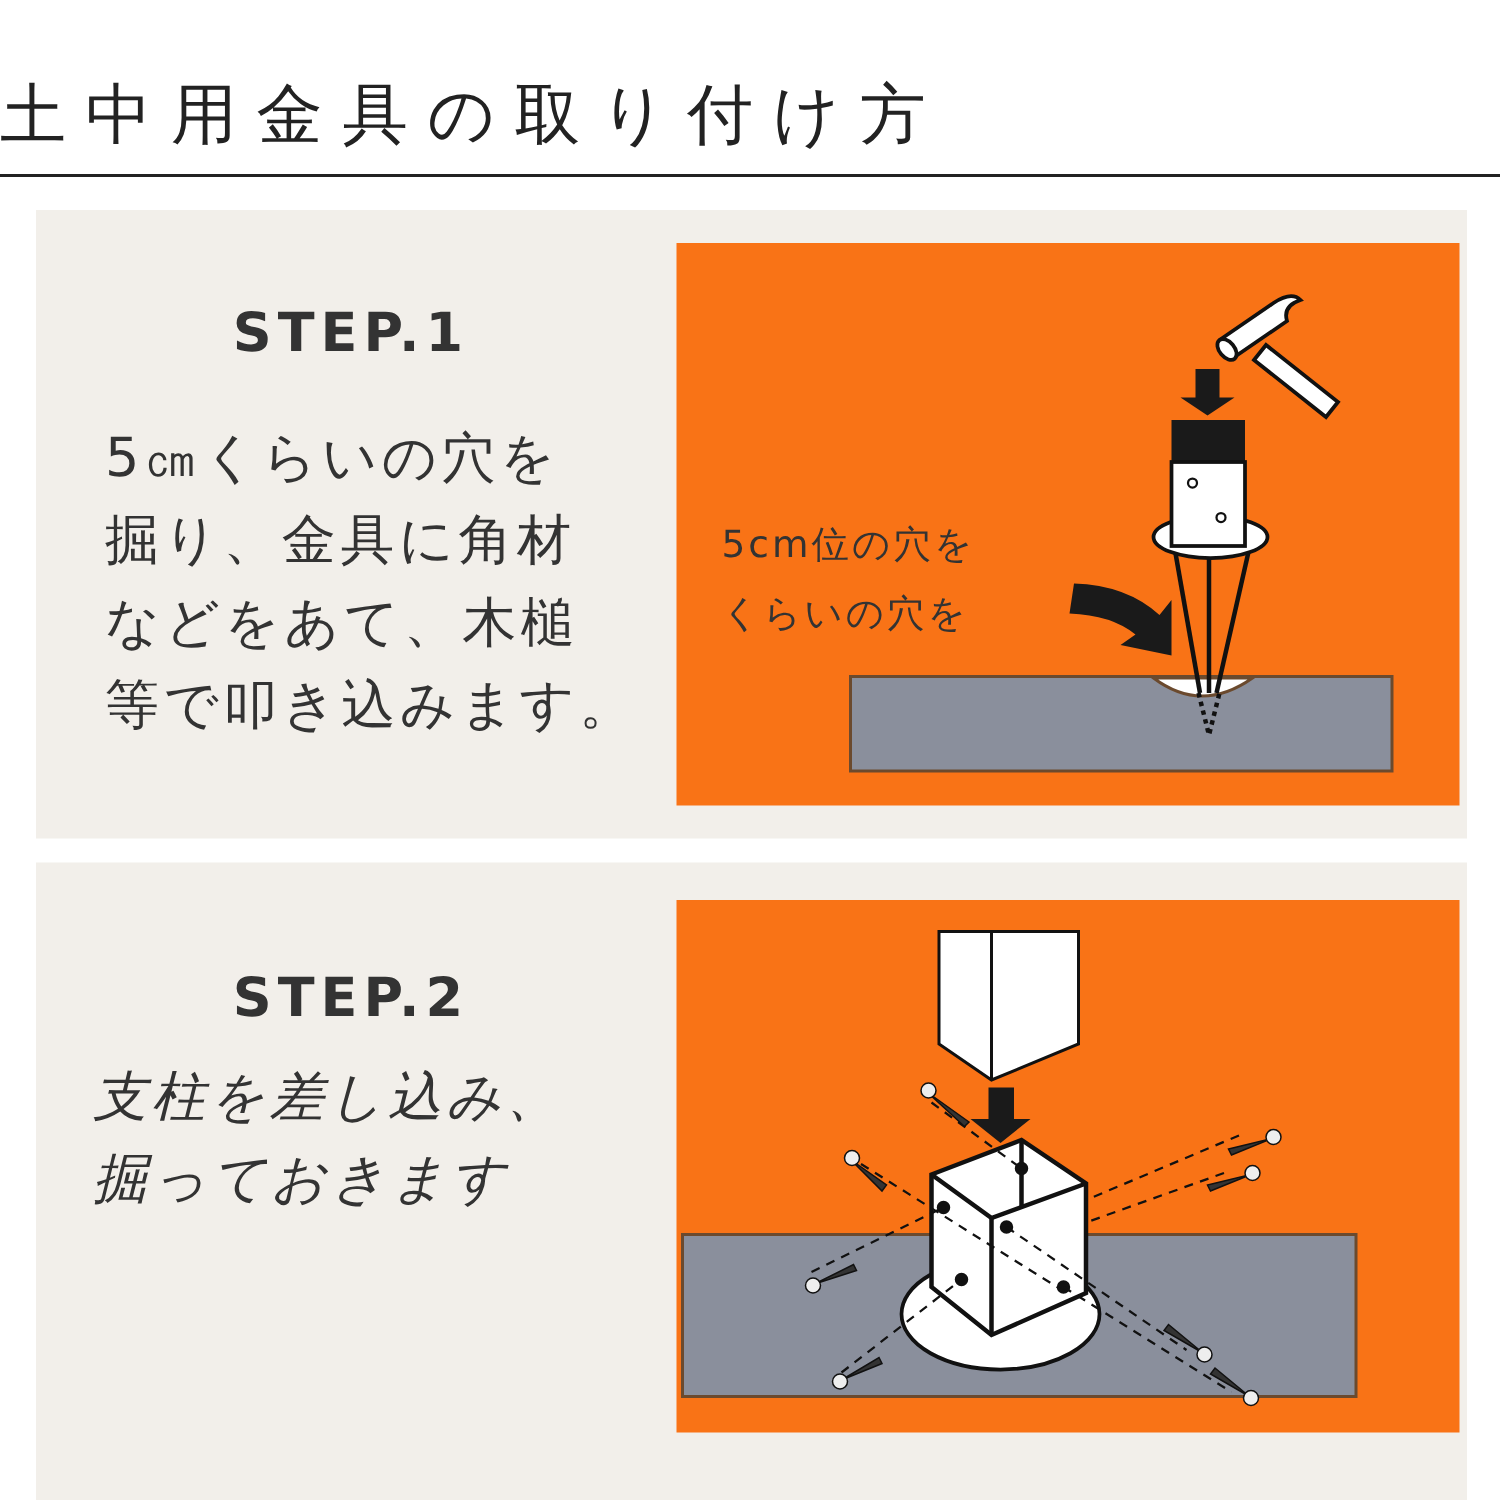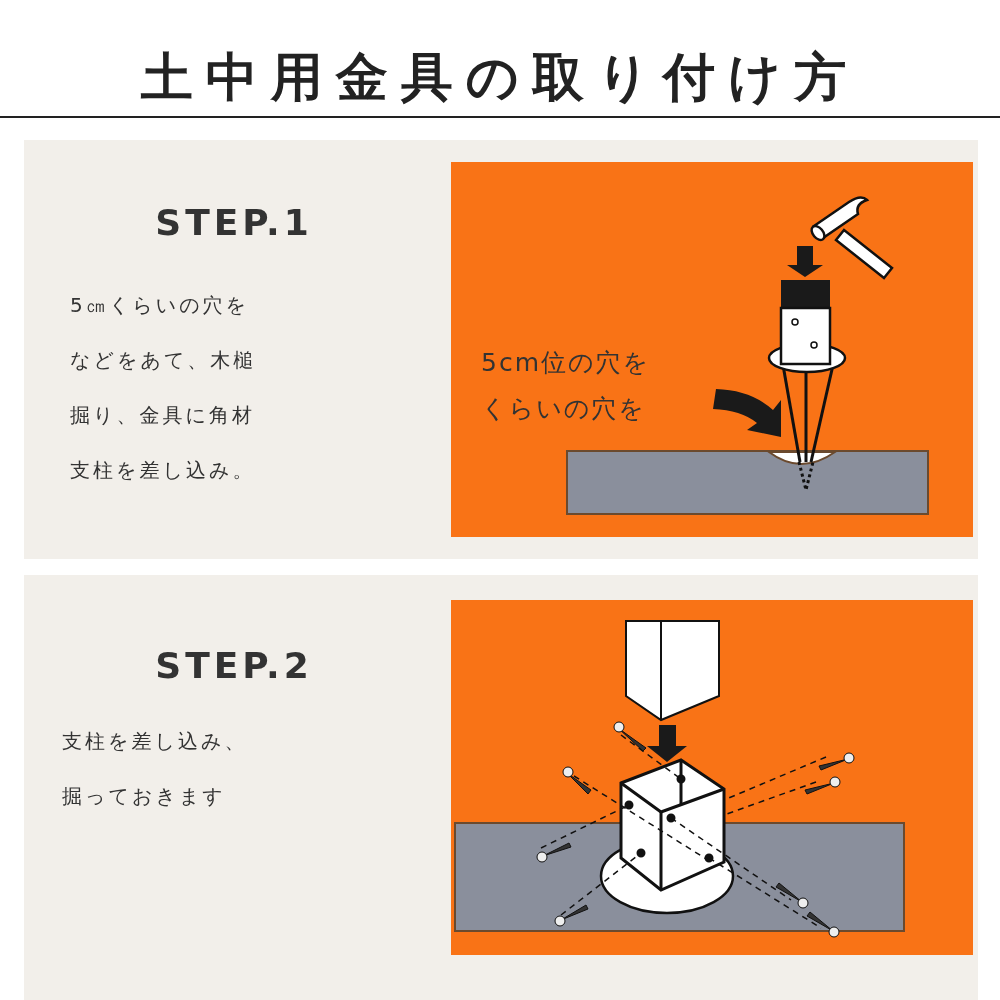--- a/index.html
+++ b/index.html
@@ -1,46 +1,46 @@
 <!DOCTYPE html>
 <html><head>
 <meta charset="utf-8">
 <style>
   html, body { margin:0; padding:0; }
   body { width:1000px; height:1000px; background:#ffffff; position:relative; overflow:hidden;
          font-family:"DejaVu Sans", "Liberation Sans", sans-serif; color:#2b2b2b; }
-  .title { position:absolute; left:0; top:44px; width:1000px; text-align:center;
-           font-size:52px; letter-spacing:13px; color:#222; font-weight:bold; line-height:66px; }
+  .title { position:absolute; left:0; top:44px; width:1000px; 
+           font-size:44px; letter-spacing:13px; color:#222; font-weight:normal; line-height:66px; }
   .rule { position:absolute; left:0; top:116px; width:1000px; height:2px; background:#222; }
   .panel { position:absolute; left:24px; width:954px; background:#f2efea; }
   .p1 { top:140px; height:419px; }
   .p2 { top:575px; height:479px; }
   .step { position:absolute; width:420px; left:0; text-align:center; font-family:"DejaVu Sans", sans-serif;
           font-weight:bold; font-size:36px; letter-spacing:4px; color:#333; }
-  .desc { position:absolute; left:46px; font-size:20px; line-height:55px; color:#333; letter-spacing:3px; }
+  .desc { position:absolute; left:46px; font-size:36px; line-height:55px; color:#333; letter-spacing:3px; }
   .desc div { white-space:nowrap; }
   .img { position:absolute; background:#f97316;padding-left:25px; }
   .img1 { left:427px; top:22px; width:497px; height:375px; }
   .img2 { left:427px; top:25px; width:497px; height:355px; }
   .caption { position:absolute; left:30px; top:178px; font-size:25px; line-height:46px; color:#333; letter-spacing:2px; }
   svg { position:absolute; left:0; top:0; }
 </style>
 </head>
 <body>
 
 <div class="title">土中用金具の取り付け方</div>
 <div class="rule"></div>
 
 <div class="panel p1">
   <div class="step" style="top:62px;">STEP.1</div>
   <div class="desc" style="top:138px;">
     <div>5㎝くらいの穴を</div>
+    <div>掘り、金具に角材</div>
     <div>などをあて、木槌</div>
-    <div>掘り、金具に角材</div>
-    <div>支柱を差し込み。</div>
+    <div>等で叩き込みます。</div>
   </div>
   <div class="img img1">
     <svg width="497" height="375" viewBox="0 0 497 375">
 
       <rect x="116" y="289" width="361" height="63" fill="#8a8f9c" stroke="#6b4a2e" stroke-width="2"></rect>
 
       <path d="M318 290 Q350 314 384 290 Z" fill="#ffffff" stroke="#6b4a2e" stroke-width="2"></path>
 
       <g>
         <line x1="332" y1="203" x2="349" y2="300" stroke="#111" stroke-width="3"></line>
@@ -66,21 +66,21 @@
     </svg>
     <div class="caption">
       <div>5cm位の穴を</div>
       <div>くらいの穴を</div>
     </div>
   </div>
 </div>
 
 <div class="panel p2">
   <div class="step" style="top:70px;">STEP.2</div>
-  <div class="desc" style="top:139px; left:38px;">
+  <div class="desc" style="top:129px; left:38px;font-style:italic;">
     <div>支柱を差し込み、</div>
     <div>掘っておきます</div>
   </div>
   <div class="img img2">
     <svg width="497" height="355" viewBox="0 0 497 355">
 
       <rect x="4" y="223" width="449" height="108" fill="#8a8f9c" stroke="#6b4a2e" stroke-width="2"></rect>
 
       <ellipse cx="216" cy="276" rx="66" ry="37" fill="#fff" stroke="#111" stroke-width="2.5"></ellipse>
 

